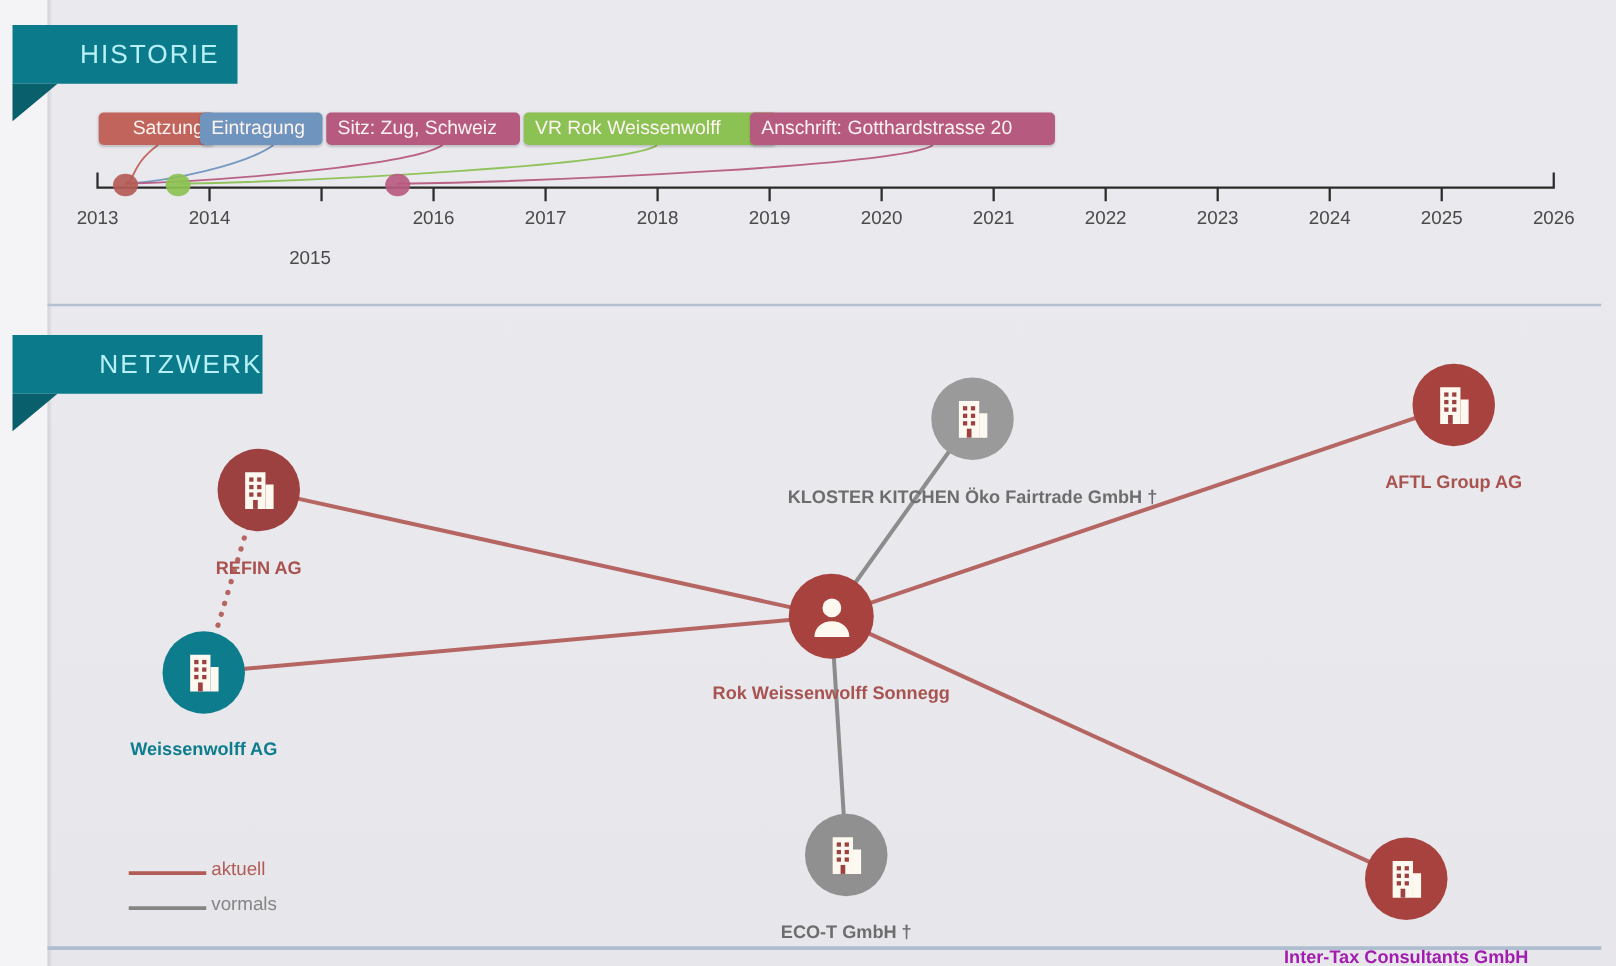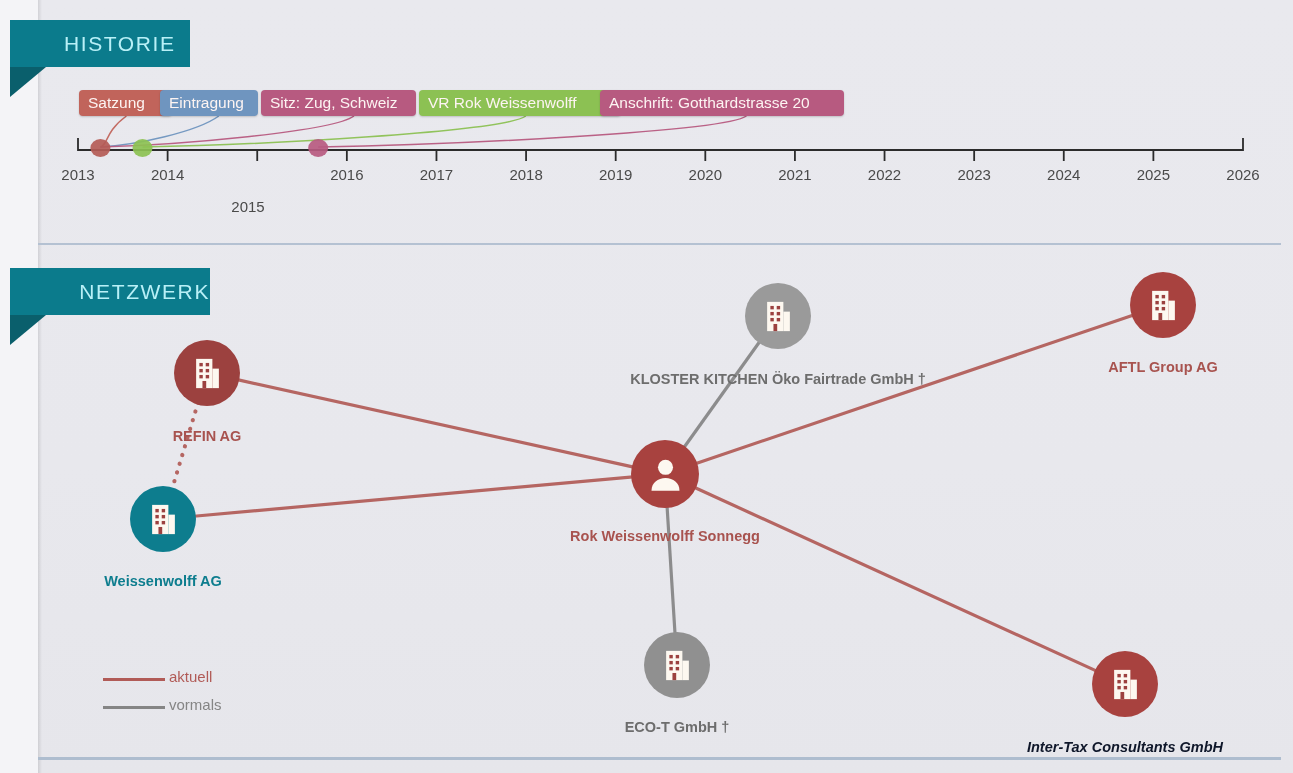--- a/index.html
+++ b/index.html
@@ -72,21 +72,21 @@
   .yr{
     position:absolute;
     font-size:15px;
     color:#4a4a4a;
     transform:translateX(-50%);
     top:166px;
     white-space:nowrap;
   }
 
   
-  .net{position:absolute;left:0;top:231px;width:1293px;height:476px;}
+  .net{position:absolute;left:0;top:250px;width:1293px;height:476px;}
   .net-svg{position:absolute;left:0;top:0;width:1293px;height:530px;}
   .node{
     position:absolute;
     border-radius:50%;
     display:flex;align-items:center;justify-content:center;
     transform:translate(-50%,-50%);
     z-index:3;
   }
   .node svg{display:block;}
   .nlabel{
@@ -132,21 +132,21 @@
         <path d="M126.4 116 C 104.4 132, 108.20269230769232 145, 100.40384615384616 147" stroke="#c1645b" stroke-width="1.5" fill="none" opacity=".95"></path>
         <path d="M218.8 116 C 196.8 132, 135.92269230769233 145, 100.40384615384616 147" stroke="#6f95bf" stroke-width="1.5" fill="none" opacity=".95"></path>
         <path d="M354 116 C 332 132, 176.4826923076923 145, 100.40384615384616 147" stroke="#b75a80" stroke-width="1.5" fill="none" opacity=".95"></path>
         <path d="M525.8 116 C 503.79999999999995 132, 257.50615384615554 145, 142.52307692307937 147" stroke="#8cc153" stroke-width="1.5" fill="none" opacity=".95"></path>
         <path d="M746.4 116 C 724.4 132, 446.63846153846555 145, 318.1692307692365 147" stroke="#b75a80" stroke-width="1.5" fill="none" opacity=".95"></path>
         <ellipse cx="100.40384615384616" cy="148" rx="10" ry="9" fill="#b45b56" opacity=".92"></ellipse>
         <ellipse cx="142.52307692307937" cy="148" rx="10" ry="9" fill="#8cc153" opacity=".92"></ellipse>
         <ellipse cx="318.1692307692365" cy="148" rx="10" ry="9" fill="#b75a80" opacity=".92"></ellipse>
       </svg>
     <div id="tl-labels">
-        <div class="tl-label" style="left: 79px; top: 90px; width: 93px; background: rgb(193, 100, 91);">Satzung</div>
+        <div class="tl-label" style="left: 79px; top: 90px; width: 93px; background: rgb(193, 100, 91); text-align: right;">Satzung</div>
         <div class="tl-label" style="left: 160px; top: 90px; width: 98px; background: rgb(111, 149, 191);">Eintragung</div>
         <div class="tl-label" style="left: 261px; top: 90px; width: 155px; background: rgb(183, 90, 128);">Sitz: Zug, Schweiz</div>
         <div class="tl-label" style="left: 419px; top: 90px; width: 202px; background: rgb(140, 193, 83);">VR Rok Weissenwolff</div>
         <div class="tl-label" style="left: 600px; top: 90px; width: 244px; background: rgb(183, 90, 128);">Anschrift: Gotthardstrasse 20</div>
       </div>
     <div id="tl-years">
         <div class="yr" style="left: 78px;">2013</div>
         <div class="yr" style="left: 167.615px;">2014</div>
         <div class="yr" style="left: 248px; margin-top: 32px;">2015</div>
         <div class="yr" style="left: 346.846px;">2016</div>
@@ -290,21 +290,21 @@
                 <rect x="10.9" y="5.5" width="2.1" height="2.1"></rect>
                 <rect x="7" y="9.2" width="2.1" height="2.1"></rect>
                 <rect x="10.9" y="9.2" width="2.1" height="2.1"></rect>
                 <rect x="7" y="12.9" width="2.1" height="2.1"></rect>
                 <rect x="10.9" y="12.9" width="2.1" height="2.1"></rect>
                 <rect x="8.9" y="16.6" width="2.3" height="4.4"></rect>
               </g>
             </svg>
           </span>
         </div>
-        <div class="nlabel" style="left: 1125px; top: 508px; color: #0f172a; font-style: italic;">Inter-Tax Consultants GmbH</div>
+        <div class="nlabel" style="left: 1125px; top: 508px; color: #a21caf;">Inter-Tax Consultants GmbH</div>
       </div>
     <div id="net-legend">
         <div style="position: absolute; left: 103px; top: 447px; width: 62px; height: 3.4px; background: rgb(177, 91, 87);"></div>
         <div class="legend-text" style="left: 169px; top: 437px; color: rgb(177, 91, 87);">aktuell</div>
         <div style="position: absolute; left: 103px; top: 475px; width: 62px; height: 3.4px; background: rgb(133, 133, 133);"></div>
         <div class="legend-text" style="left: 169px; top: 465px; color: rgb(133, 133, 133); text-align: center;">vormals</div>
       </div>
   </div>
 
   <div class="divider-bottom"></div>

